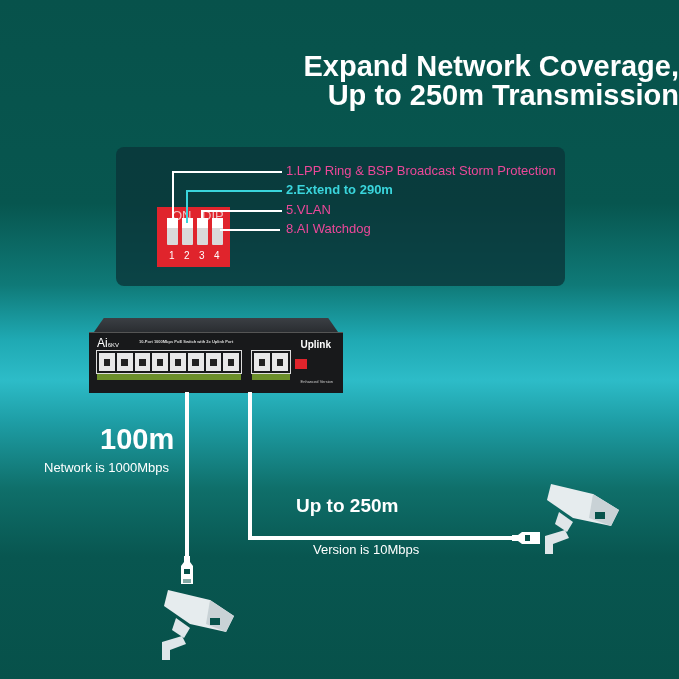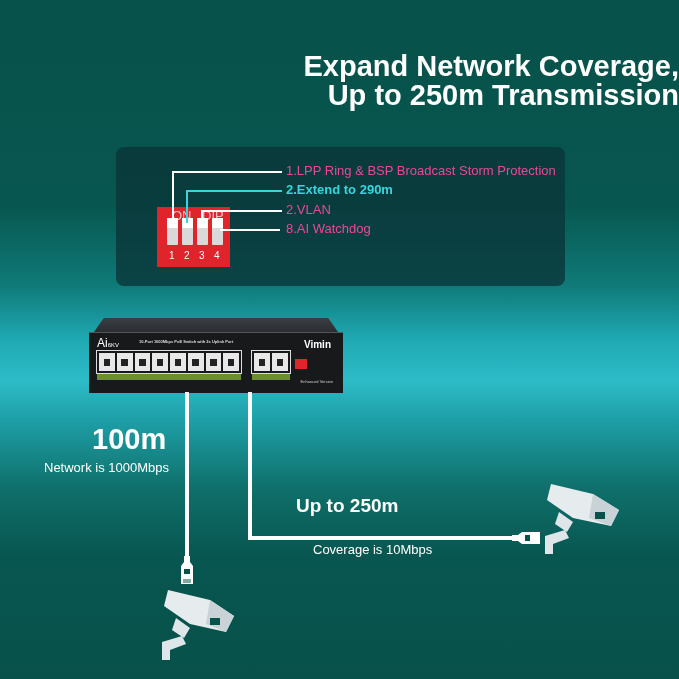--- a/index.html
+++ b/index.html
@@ -111,28 +111,28 @@
 <span class="dip-num" style="left:199px">3</span>
 <span class="dip-num" style="left:214px">4</span>
 
 <div class="leader" style="left:172px;top:171px;width:108px;height:50px;border-left-width:2px;border-top-width:2px"></div>
 <div class="leader cyan" style="left:186px;top:190px;width:94px;height:31px;border-left-width:2px;border-top-width:2px"></div>
 <div class="leader" style="left:201px;top:210px;width:79px;height:10px;border-left-width:2px;border-top-width:2px"></div>
 <div class="leader" style="left:220px;top:229px;width:60px;height:0;border-top-width:2px"></div>
 
 <span class="opt" style="top:163px">1.LPP Ring &amp; BSP Broadcast Storm Protection</span>
 <span class="opt hl" style="top:182px">2.Extend to 290m</span>
-<span class="opt" style="top:202px">2.VLAN</span>
+<span class="opt" style="top:202px">5.VLAN</span>
 <span class="opt" style="top:221px">8.AI Watchdog</span>
 
 <div class="switch-top"></div>
 <div class="switch-front">
   <span class="sw-brand"><span>Ai</span><small>6KV</small></span>
   <span class="sw-model">10-Port 1000Mbps PoE Switch with 2x Uplink Port</span>
-  <span class="sw-vimin">Vimin</span>
+  <span class="sw-vimin">Uplink</span>
   <span class="sw-enh">Enhanced Version</span>
   <div class="ports">
     <div class="port"></div>
     <div class="port"></div>
     <div class="port"></div>
     <div class="port"></div>
     <div class="port"></div>
     <div class="port"></div>
     <div class="port"></div>
     <div class="port"></div>
@@ -168,16 +168,16 @@
   <path d="M2 56 L22 50 L26 58 L10 64 L10 74 L2 74 Z" fill="#dfe6e9"></path>
 </svg>
 <svg class="cam" style="left:545px;top:480px" width="80" height="76" viewBox="0 0 80 76">
   <path d="M6 4 L48 14 L74 30 L66 46 L28 38 L2 20 Z" fill="#e6ecee"></path>
   <path d="M48 14 L74 30 L66 46 L44 38 Z" fill="#c9d2d6"></path>
   <rect x="50" y="32" width="10" height="7" fill="#07524b"></rect>
   <path d="M14 32 L28 42 L22 52 L10 44 Z" fill="#dfe6e9"></path>
   <path d="M0 56 L20 50 L24 58 L8 64 L8 74 L0 74 Z" fill="#dfe6e9"></path>
 </svg>
 
-<div class="big" style="left:92px;top:423px;font-size:29px">100m</div>
+<div class="big" style="left:100px;top:423px;font-size:29px">100m</div>
 <div class="small" style="left:44px;top:460px">Network is 1000Mbps</div>
 <div class="big" style="left:296px;top:495px;font-size:19px">Up to 250m</div>
-<div class="small" style="left:313px;top:542px">Coverage is 10Mbps</div>
+<div class="small" style="left:313px;top:542px">Version is 10Mbps</div>
 
 </body></html>

